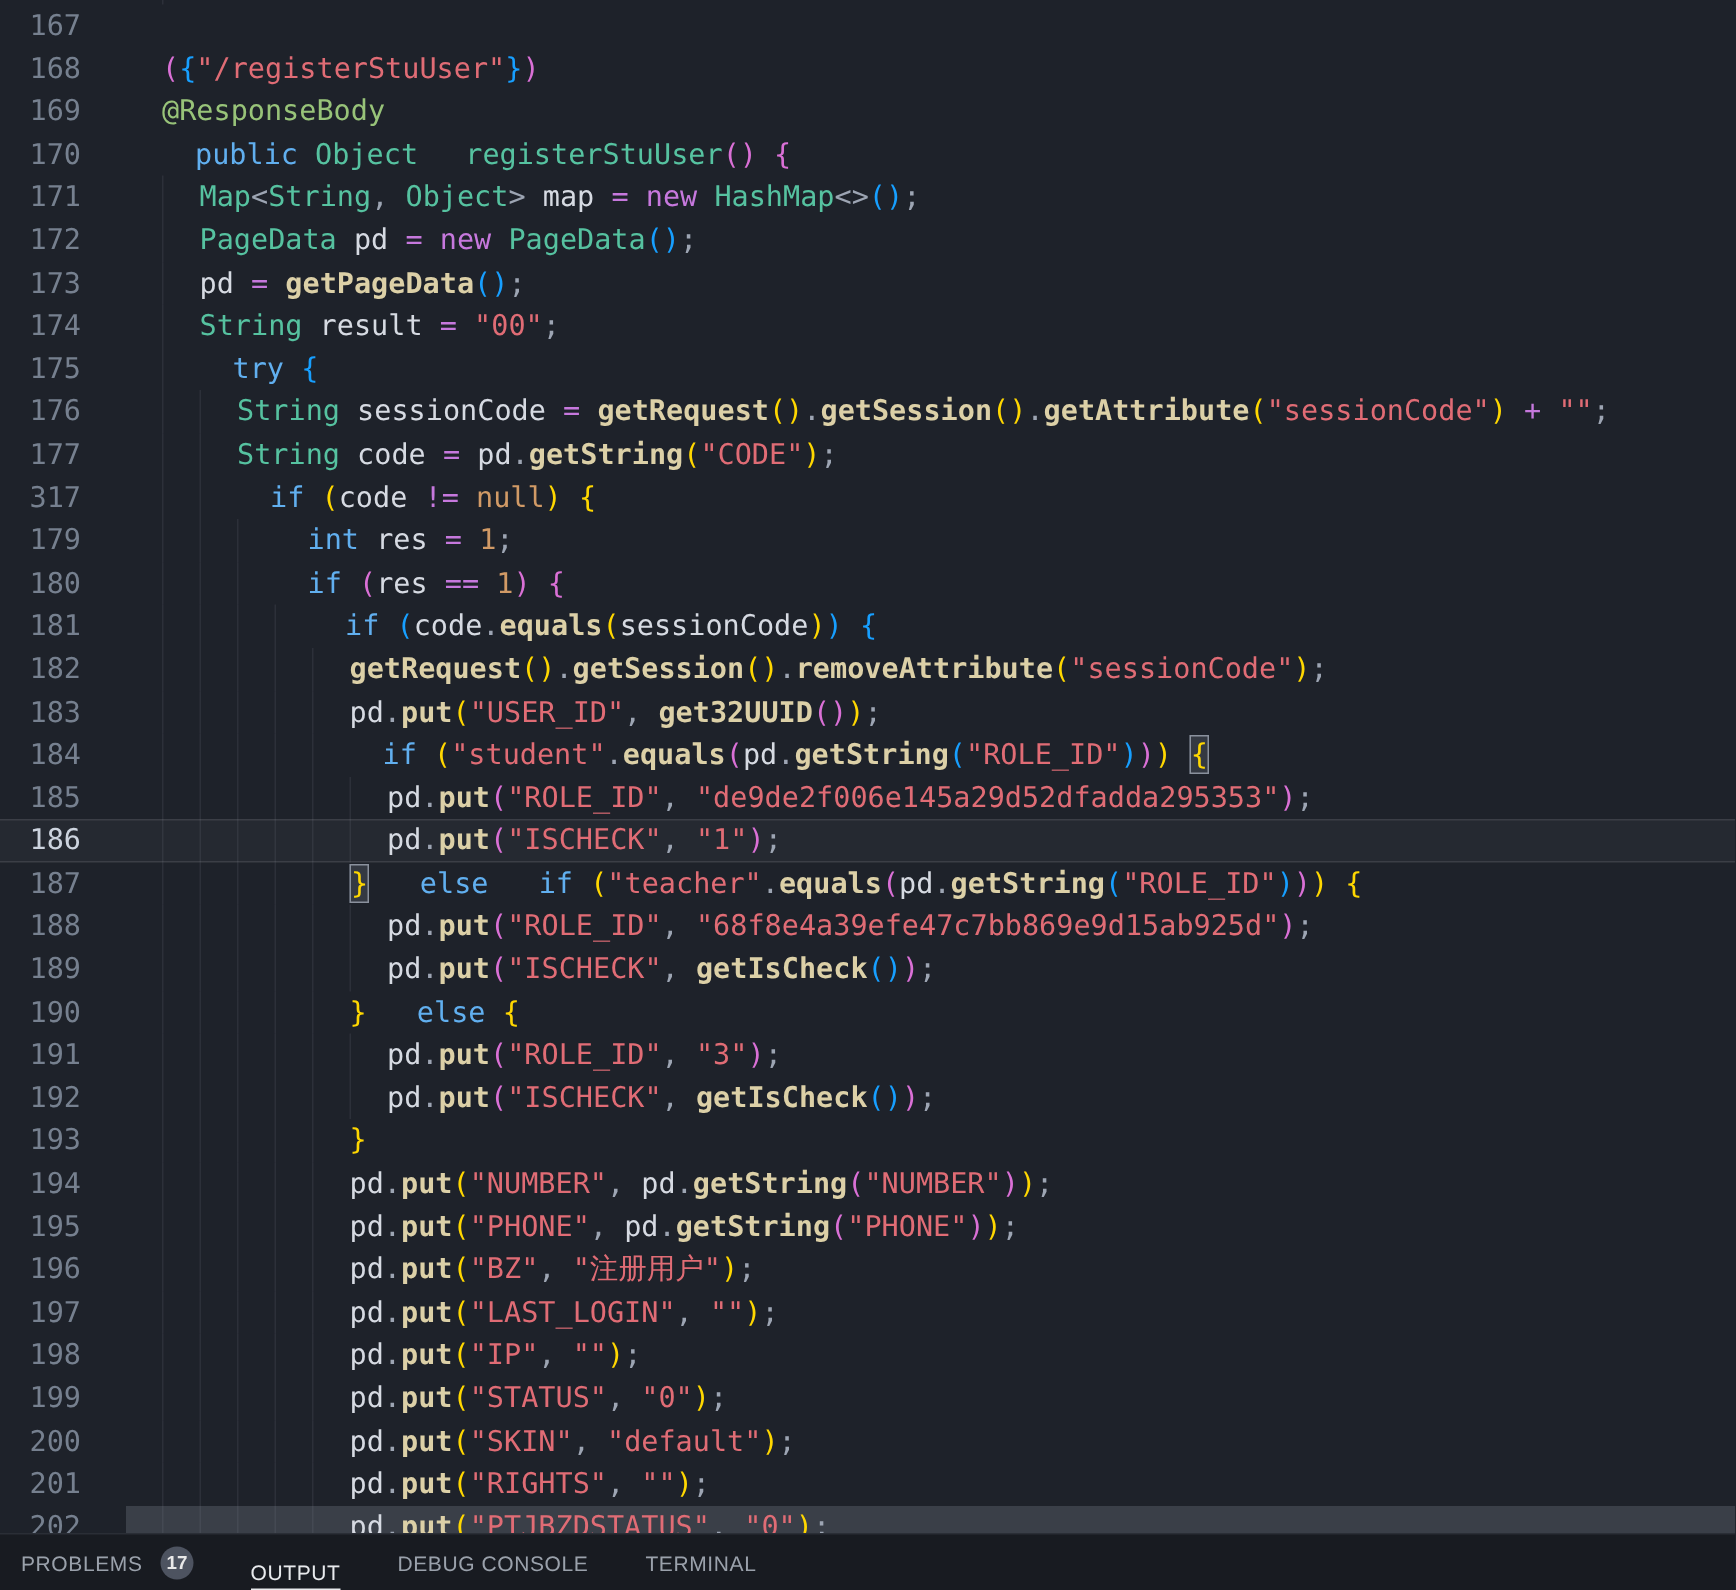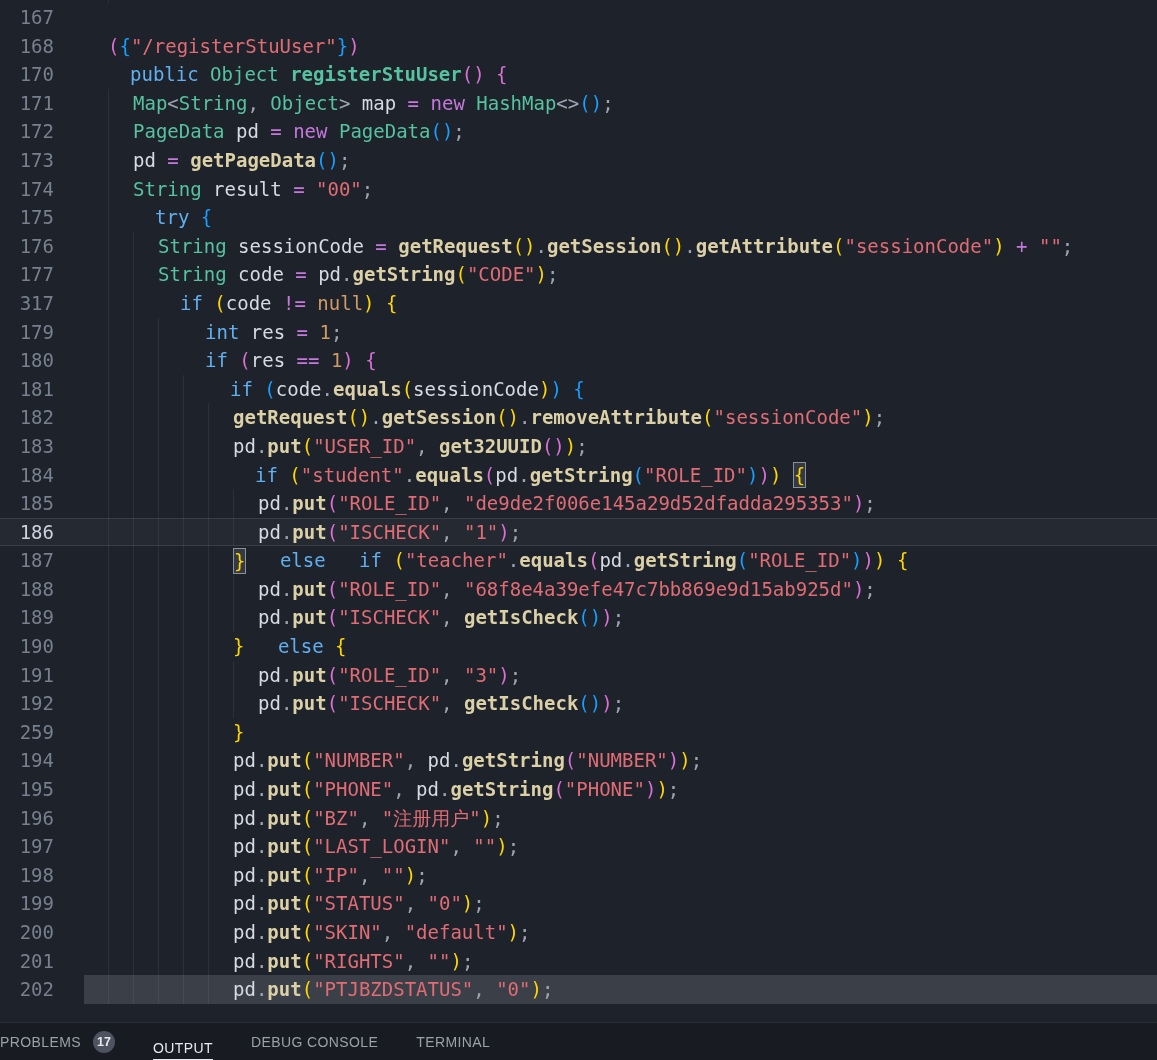--- a/index.html
+++ b/index.html
@@ -16,43 +16,44 @@
   .indent.g{border-left:1px solid rgba(140,150,165,0.13);}
   .tk{flex:none;}
   .tk.ann{color:var(--annotation);}
   .tk.typ{color:var(--type);}
   .tk.kw{color:var(--keyword);margin-left:22px;}
   .tk.kwp{color:var(--keyword_pink);}
   .tk.str{color:var(--string);}
   .tk.num{color:var(--number);}
   .tk.con{color:var(--constant);}
   .tk.fn{color:var(--function);font-weight:600;}
-  .tk.fnd{color:var(--type);font-weight:700;}
+  .tk.fnd{color:var(--type);font-weight:400;margin-left:20px;}
   .tk.var{color:var(--variable);}
   .tk.pun{color:var(--punctuation);}
   .tk.op{color:var(--operator);}
   .tk.b1{color:var(--bracket1);}
   .tk.b2{color:var(--bracket2);}
   .tk.b3{color:var(--bracket3);}
   .tk.bm{color:var(--bracket1);border:1px solid #8a919d;background:rgba(130,140,155,0.22);box-sizing:border-box;align-self:center;line-height:24px;height:26px;}
-  .panel-bar{flex:none;height:38px;background:var(--panel_background);border-top:1px solid #2a2e36;box-sizing:border-box;display:flex;align-items:center;padding-left:0;gap:38px;font-family:"Liberation Sans",sans-serif;}
+  .panel-bar{flex:none;height:38px;background:var(--panel_background);border-top:1px solid #2a2e36;box-sizing:border-box;display:flex;align-items:center;padding-left:14px;gap:38px;font-family:"Liberation Sans",sans-serif;}
   .panel-item{display:flex;align-items:center;gap:12px;height:100%;cursor:pointer;}
   .panel-label{color:var(--panel_text);font-size:14px;letter-spacing:0.4px;}
   .panel-item.active .panel-label{color:var(--panel_text_active);margin-top:13px;}
   .panel-item.active{box-shadow:inset 0 -1px 0 var(--panel_text_active);}
   .badge{min-width:22px;height:22px;border-radius:11px;background:var(--badge_background);color:#e8e8e8;font-size:12.5px;display:flex;align-items:center;justify-content:center;padding:0 4px;box-sizing:border-box;font-weight:bold;}
 </style>
 </head>
 <body>
 
 <div class="editor">
   <div id="lines">
       <div class="line"><span class="gutter">166</span><span class="code"><span class="indent"></span><span class="indent g"></span><span class="tk typ">Map</span><span class="tk pun">&lt;</span><span class="tk typ">String</span><span class="tk pun">, </span><span class="tk typ">Object</span><span class="tk pun">&gt;</span><span class="tk var"> map </span><span class="tk op">= </span><span class="tk kwp">new </span><span class="tk typ">HashMap</span><span class="tk pun">&lt;&gt;</span><span class="tk b3">()</span><span class="tk pun">;</span></span></div>
       <div class="line"><span class="gutter">167</span><span class="code"></span></div>
       <div class="line"><span class="gutter">168</span><span class="code"><span class="indent"></span><span class="tk b2">(</span><span class="tk b3">{</span><span class="tk str">"/registerStuUser"</span><span class="tk b3">}</span><span class="tk b2">)</span></span></div>
+      <div class="line"><span class="gutter">169</span><span class="code"><span class="indent"></span><span class="tk ann">@ResponseBody</span></span></div>
       <div class="line"><span class="gutter">170</span><span class="code"><span class="indent"></span><span class="tk kw">public </span><span class="tk typ">Object </span><span class="tk fnd">registerStuUser</span><span class="tk b2">()</span><span class="tk b2"> {</span></span></div>
       <div class="line"><span class="gutter">171</span><span class="code"><span class="indent"></span><span class="indent g"></span><span class="tk typ">Map</span><span class="tk pun">&lt;</span><span class="tk typ">String</span><span class="tk pun">, </span><span class="tk typ">Object</span><span class="tk pun">&gt;</span><span class="tk var"> map </span><span class="tk op">= </span><span class="tk kwp">new </span><span class="tk typ">HashMap</span><span class="tk pun">&lt;&gt;</span><span class="tk b3">()</span><span class="tk pun">;</span></span></div>
       <div class="line"><span class="gutter">172</span><span class="code"><span class="indent"></span><span class="indent g"></span><span class="tk typ">PageData</span><span class="tk var"> pd </span><span class="tk op">= </span><span class="tk kwp">new </span><span class="tk typ">PageData</span><span class="tk b3">()</span><span class="tk pun">;</span></span></div>
       <div class="line"><span class="gutter">173</span><span class="code"><span class="indent"></span><span class="indent g"></span><span class="tk var">pd </span><span class="tk op">= </span><span class="tk fn">getPageData</span><span class="tk b3">()</span><span class="tk pun">;</span></span></div>
       <div class="line"><span class="gutter">174</span><span class="code"><span class="indent"></span><span class="indent g"></span><span class="tk typ">String</span><span class="tk var"> result </span><span class="tk op">= </span><span class="tk str">"00"</span><span class="tk pun">;</span></span></div>
       <div class="line"><span class="gutter">175</span><span class="code"><span class="indent"></span><span class="indent g"></span><span class="tk kw">try</span><span class="tk b3"> {</span></span></div>
       <div class="line"><span class="gutter">176</span><span class="code"><span class="indent"></span><span class="indent g"></span><span class="indent g"></span><span class="tk typ">String</span><span class="tk var"> sessionCode </span><span class="tk op">= </span><span class="tk fn">getRequest</span><span class="tk b1">()</span><span class="tk pun">.</span><span class="tk fn">getSession</span><span class="tk b1">()</span><span class="tk pun">.</span><span class="tk fn">getAttribute</span><span class="tk b1">(</span><span class="tk str">"sessionCode"</span><span class="tk b1">)</span><span class="tk op"> + </span><span class="tk str">""</span><span class="tk pun">;</span></span></div>
       <div class="line"><span class="gutter">177</span><span class="code"><span class="indent"></span><span class="indent g"></span><span class="indent g"></span><span class="tk typ">String</span><span class="tk var"> code </span><span class="tk op">= </span><span class="tk var">pd</span><span class="tk pun">.</span><span class="tk fn">getString</span><span class="tk b1">(</span><span class="tk str">"CODE"</span><span class="tk b1">)</span><span class="tk pun">;</span></span></div>
       <div class="line"><span class="gutter">317</span><span class="code"><span class="indent"></span><span class="indent g"></span><span class="indent g"></span><span class="tk kw">if </span><span class="tk b1">(</span><span class="tk var">code </span><span class="tk op">!= </span><span class="tk con">null</span><span class="tk b1">)</span><span class="tk b1"> {</span></span></div>
       <div class="line"><span class="gutter">179</span><span class="code"><span class="indent"></span><span class="indent g"></span><span class="indent g"></span><span class="indent g"></span><span class="tk kw">int</span><span class="tk var"> res </span><span class="tk op">= </span><span class="tk num">1</span><span class="tk pun">;</span></span></div>
@@ -62,21 +63,21 @@
       <div class="line"><span class="gutter">183</span><span class="code"><span class="indent"></span><span class="indent g"></span><span class="indent g"></span><span class="indent g"></span><span class="indent g"></span><span class="indent g"></span><span class="tk var">pd</span><span class="tk pun">.</span><span class="tk fn">put</span><span class="tk b1">(</span><span class="tk str">"USER_ID"</span><span class="tk pun">, </span><span class="tk fn">get32UUID</span><span class="tk b2">()</span><span class="tk b1">)</span><span class="tk pun">;</span></span></div>
       <div class="line"><span class="gutter">184</span><span class="code"><span class="indent"></span><span class="indent g"></span><span class="indent g"></span><span class="indent g"></span><span class="indent g"></span><span class="indent g"></span><span class="tk kw">if </span><span class="tk b1">(</span><span class="tk str">"student"</span><span class="tk pun">.</span><span class="tk fn">equals</span><span class="tk b2">(</span><span class="tk var">pd</span><span class="tk pun">.</span><span class="tk fn">getString</span><span class="tk b3">(</span><span class="tk str">"ROLE_ID"</span><span class="tk b3">)</span><span class="tk b2">)</span><span class="tk b1">)</span><span class="tk pun"> </span><span class="tk bm">{</span></span></div>
       <div class="line"><span class="gutter">185</span><span class="code"><span class="indent"></span><span class="indent g"></span><span class="indent g"></span><span class="indent g"></span><span class="indent g"></span><span class="indent g"></span><span class="indent g"></span><span class="tk var">pd</span><span class="tk pun">.</span><span class="tk fn">put</span><span class="tk b2">(</span><span class="tk str">"ROLE_ID"</span><span class="tk pun">, </span><span class="tk str">"de9de2f006e145a29d52dfadda295353"</span><span class="tk b2">)</span><span class="tk pun">;</span></span></div>
       <div class="line active"><span class="gutter">186</span><span class="code"><span class="indent"></span><span class="indent g"></span><span class="indent g"></span><span class="indent g"></span><span class="indent g"></span><span class="indent g"></span><span class="indent g"></span><span class="tk var">pd</span><span class="tk pun">.</span><span class="tk fn">put</span><span class="tk b2">(</span><span class="tk str">"ISCHECK"</span><span class="tk pun">, </span><span class="tk str">"1"</span><span class="tk b2">)</span><span class="tk pun">;</span></span></div>
       <div class="line"><span class="gutter">187</span><span class="code"><span class="indent"></span><span class="indent g"></span><span class="indent g"></span><span class="indent g"></span><span class="indent g"></span><span class="indent g"></span><span class="tk bm">}</span><span class="tk pun"> </span><span class="tk kw">else </span><span class="tk kw">if </span><span class="tk b1">(</span><span class="tk str">"teacher"</span><span class="tk pun">.</span><span class="tk fn">equals</span><span class="tk b2">(</span><span class="tk var">pd</span><span class="tk pun">.</span><span class="tk fn">getString</span><span class="tk b3">(</span><span class="tk str">"ROLE_ID"</span><span class="tk b3">)</span><span class="tk b2">)</span><span class="tk b1">)</span><span class="tk b1"> {</span></span></div>
       <div class="line"><span class="gutter">188</span><span class="code"><span class="indent"></span><span class="indent g"></span><span class="indent g"></span><span class="indent g"></span><span class="indent g"></span><span class="indent g"></span><span class="indent g"></span><span class="tk var">pd</span><span class="tk pun">.</span><span class="tk fn">put</span><span class="tk b2">(</span><span class="tk str">"ROLE_ID"</span><span class="tk pun">, </span><span class="tk str">"68f8e4a39efe47c7bb869e9d15ab925d"</span><span class="tk b2">)</span><span class="tk pun">;</span></span></div>
       <div class="line"><span class="gutter">189</span><span class="code"><span class="indent"></span><span class="indent g"></span><span class="indent g"></span><span class="indent g"></span><span class="indent g"></span><span class="indent g"></span><span class="indent g"></span><span class="tk var">pd</span><span class="tk pun">.</span><span class="tk fn">put</span><span class="tk b2">(</span><span class="tk str">"ISCHECK"</span><span class="tk pun">, </span><span class="tk fn">getIsCheck</span><span class="tk b3">()</span><span class="tk b2">)</span><span class="tk pun">;</span></span></div>
       <div class="line"><span class="gutter">190</span><span class="code"><span class="indent"></span><span class="indent g"></span><span class="indent g"></span><span class="indent g"></span><span class="indent g"></span><span class="indent g"></span><span class="tk b1">}</span><span class="tk kw"> else </span><span class="tk b1">{</span></span></div>
       <div class="line"><span class="gutter">191</span><span class="code"><span class="indent"></span><span class="indent g"></span><span class="indent g"></span><span class="indent g"></span><span class="indent g"></span><span class="indent g"></span><span class="indent g"></span><span class="tk var">pd</span><span class="tk pun">.</span><span class="tk fn">put</span><span class="tk b2">(</span><span class="tk str">"ROLE_ID"</span><span class="tk pun">, </span><span class="tk str">"3"</span><span class="tk b2">)</span><span class="tk pun">;</span></span></div>
       <div class="line"><span class="gutter">192</span><span class="code"><span class="indent"></span><span class="indent g"></span><span class="indent g"></span><span class="indent g"></span><span class="indent g"></span><span class="indent g"></span><span class="indent g"></span><span class="tk var">pd</span><span class="tk pun">.</span><span class="tk fn">put</span><span class="tk b2">(</span><span class="tk str">"ISCHECK"</span><span class="tk pun">, </span><span class="tk fn">getIsCheck</span><span class="tk b3">()</span><span class="tk b2">)</span><span class="tk pun">;</span></span></div>
-      <div class="line"><span class="gutter">259</span><span class="code"><span class="indent"></span><span class="indent g"></span><span class="indent g"></span><span class="indent g"></span><span class="indent g"></span><span class="indent g"></span><span class="tk b1">}</span></span></div>
+      <div class="line"><span class="gutter">193</span><span class="code"><span class="indent"></span><span class="indent g"></span><span class="indent g"></span><span class="indent g"></span><span class="indent g"></span><span class="indent g"></span><span class="tk b1">}</span></span></div>
       <div class="line"><span class="gutter">194</span><span class="code"><span class="indent"></span><span class="indent g"></span><span class="indent g"></span><span class="indent g"></span><span class="indent g"></span><span class="indent g"></span><span class="tk var">pd</span><span class="tk pun">.</span><span class="tk fn">put</span><span class="tk b1">(</span><span class="tk str">"NUMBER"</span><span class="tk pun">, </span><span class="tk var">pd</span><span class="tk pun">.</span><span class="tk fn">getString</span><span class="tk b2">(</span><span class="tk str">"NUMBER"</span><span class="tk b2">)</span><span class="tk b1">)</span><span class="tk pun">;</span></span></div>
       <div class="line"><span class="gutter">195</span><span class="code"><span class="indent"></span><span class="indent g"></span><span class="indent g"></span><span class="indent g"></span><span class="indent g"></span><span class="indent g"></span><span class="tk var">pd</span><span class="tk pun">.</span><span class="tk fn">put</span><span class="tk b1">(</span><span class="tk str">"PHONE"</span><span class="tk pun">, </span><span class="tk var">pd</span><span class="tk pun">.</span><span class="tk fn">getString</span><span class="tk b2">(</span><span class="tk str">"PHONE"</span><span class="tk b2">)</span><span class="tk b1">)</span><span class="tk pun">;</span></span></div>
       <div class="line"><span class="gutter">196</span><span class="code"><span class="indent"></span><span class="indent g"></span><span class="indent g"></span><span class="indent g"></span><span class="indent g"></span><span class="indent g"></span><span class="tk var">pd</span><span class="tk pun">.</span><span class="tk fn">put</span><span class="tk b1">(</span><span class="tk str">"BZ"</span><span class="tk pun">, </span><span class="tk str">"注册用户"</span><span class="tk b1">)</span><span class="tk pun">;</span></span></div>
       <div class="line"><span class="gutter">197</span><span class="code"><span class="indent"></span><span class="indent g"></span><span class="indent g"></span><span class="indent g"></span><span class="indent g"></span><span class="indent g"></span><span class="tk var">pd</span><span class="tk pun">.</span><span class="tk fn">put</span><span class="tk b1">(</span><span class="tk str">"LAST_LOGIN"</span><span class="tk pun">, </span><span class="tk str">""</span><span class="tk b1">)</span><span class="tk pun">;</span></span></div>
       <div class="line"><span class="gutter">198</span><span class="code"><span class="indent"></span><span class="indent g"></span><span class="indent g"></span><span class="indent g"></span><span class="indent g"></span><span class="indent g"></span><span class="tk var">pd</span><span class="tk pun">.</span><span class="tk fn">put</span><span class="tk b1">(</span><span class="tk str">"IP"</span><span class="tk pun">, </span><span class="tk str">""</span><span class="tk b1">)</span><span class="tk pun">;</span></span></div>
       <div class="line"><span class="gutter">199</span><span class="code"><span class="indent"></span><span class="indent g"></span><span class="indent g"></span><span class="indent g"></span><span class="indent g"></span><span class="indent g"></span><span class="tk var">pd</span><span class="tk pun">.</span><span class="tk fn">put</span><span class="tk b1">(</span><span class="tk str">"STATUS"</span><span class="tk pun">, </span><span class="tk str">"0"</span><span class="tk b1">)</span><span class="tk pun">;</span></span></div>
       <div class="line"><span class="gutter">200</span><span class="code"><span class="indent"></span><span class="indent g"></span><span class="indent g"></span><span class="indent g"></span><span class="indent g"></span><span class="indent g"></span><span class="tk var">pd</span><span class="tk pun">.</span><span class="tk fn">put</span><span class="tk b1">(</span><span class="tk str">"SKIN"</span><span class="tk pun">, </span><span class="tk str">"default"</span><span class="tk b1">)</span><span class="tk pun">;</span></span></div>
       <div class="line"><span class="gutter">201</span><span class="code"><span class="indent"></span><span class="indent g"></span><span class="indent g"></span><span class="indent g"></span><span class="indent g"></span><span class="indent g"></span><span class="tk var">pd</span><span class="tk pun">.</span><span class="tk fn">put</span><span class="tk b1">(</span><span class="tk str">"RIGHTS"</span><span class="tk pun">, </span><span class="tk str">""</span><span class="tk b1">)</span><span class="tk pun">;</span></span></div>
       <div class="line hl"><span class="gutter">202</span><span class="code"><span class="indent"></span><span class="indent g"></span><span class="indent g"></span><span class="indent g"></span><span class="indent g"></span><span class="indent g"></span><span class="tk var">pd</span><span class="tk pun">.</span><span class="tk fn">put</span><span class="tk b1">(</span><span class="tk str">"PTJBZDSTATUS"</span><span class="tk pun">, </span><span class="tk str">"0"</span><span class="tk b1">)</span><span class="tk pun">;</span></span></div>
     </div>

